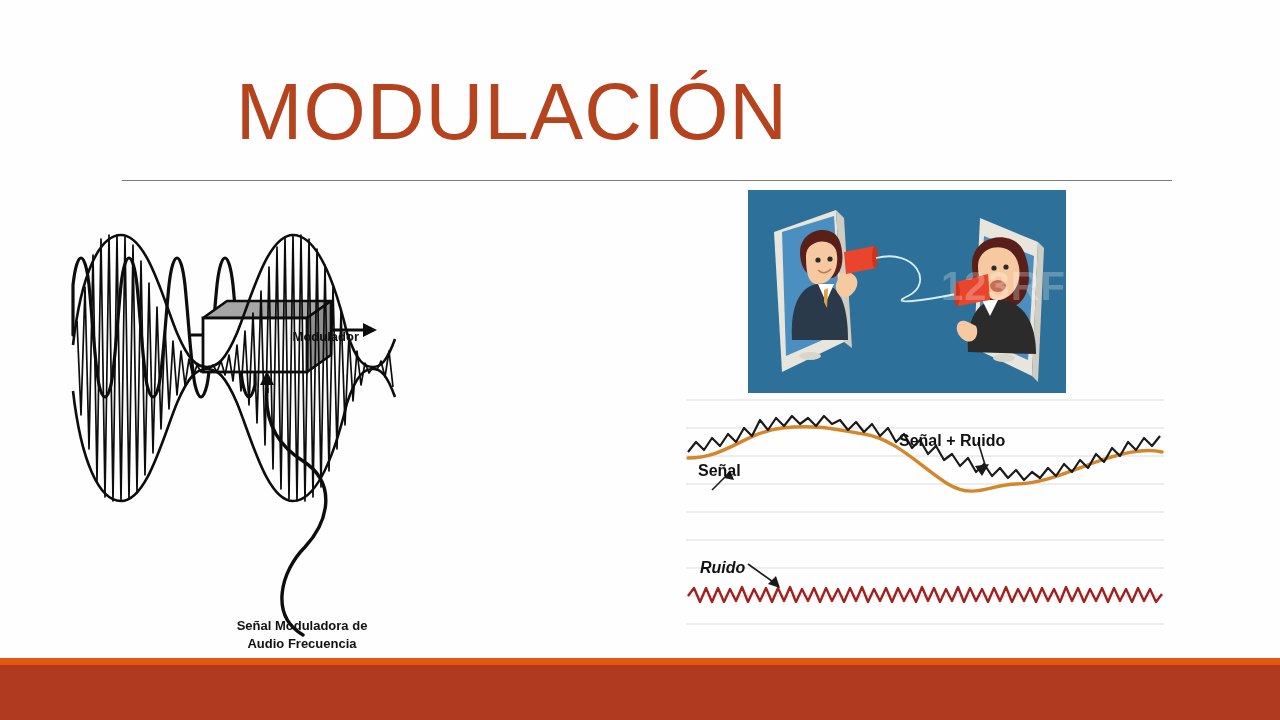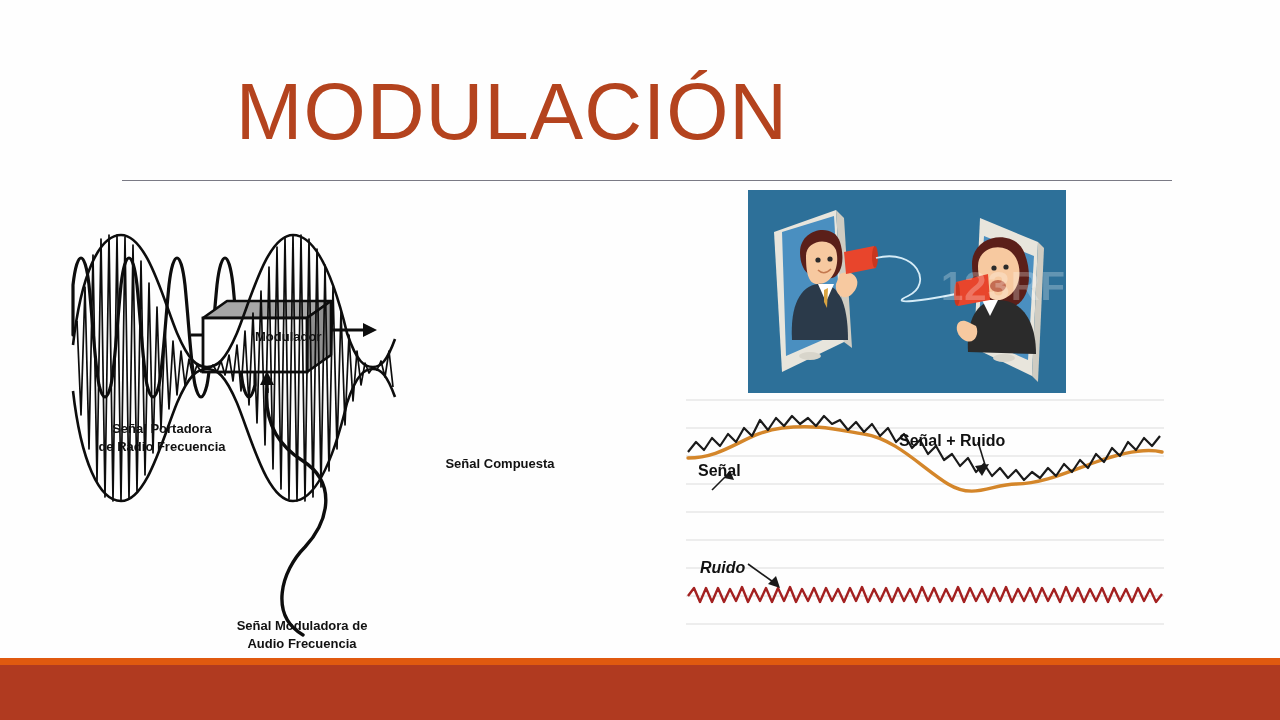--- a/index.html
+++ b/index.html
@@ -78,21 +78,21 @@
     text-align: center;
     line-height: 1.35;
     white-space: pre;
   }
   #label-portadora { left: 12px;  top: 205px; width: 190px; }
   #label-moduladora{ left: 132px; top: 402px; width: 230px; }
   #label-compuesta { left: 330px; top: 240px; width: 230px; }
   #label-modulador {
     position: absolute;
     left: 200px; top: 114px; width: 104px;
-    text-align: left;
+    text-align: right;
     font-family: "Liberation Sans", sans-serif;
     font-weight: bold;
     font-size: 13px;
     color: #111111;
   }
 
   
   #photo-panel {
     position: absolute;
     left: 748px;
@@ -227,27 +227,24 @@
                L 146 157 L 150 152 L 154 154 L 158 150 L 162 157 L 166 146 L 170 160
                L 174 140 L 178 166 L 182 130 L 186 176 L 190 116 L 194 190 L 198 98
                L 202 208 L 206 76 L 210 230 L 214 52 L 218 254 L 222 32 L 226 274
                L 230 22 L 234 284 L 238 20 L 242 286 L 246 20 L 250 286 L 254 24
                L 258 282 L 262 34 L 266 272 L 270 50 L 274 256 L 278 72 L 282 234
                L 286 96 L 290 210 L 294 120 L 298 186 L 302 136 L 306 170 L 310 148
                L 314 158 L 318 152 L 322 155 L 326 146 L 330 162 L 334 136 L 338 172" fill="none" stroke="#0d0d0d" stroke-width="1.7" stroke-linejoin="round"></path>
     </g>
   </svg>
 
-  <div class="dlabel" id="label-portadora">Señal Portadora
-de Radio Frecuencia</div>
 
   <div class="dlabel" id="label-moduladora">Señal Moduladora de
 Audio Frecuencia</div>
 
-  <div class="dlabel" id="label-compuesta">Señal Compuesta</div>
 
   <div id="label-modulador">Modulador</div>
 </div>
 
 <div id="photo-panel">
   <svg width="318" height="203" viewBox="0 0 318 203">
     <rect x="0" y="0" width="318" height="203" fill="#2d7099"></rect>
 
     <g>
       <polygon points="26,42 88,20 96,152 34,182" fill="#e8e5dc"></polygon>

